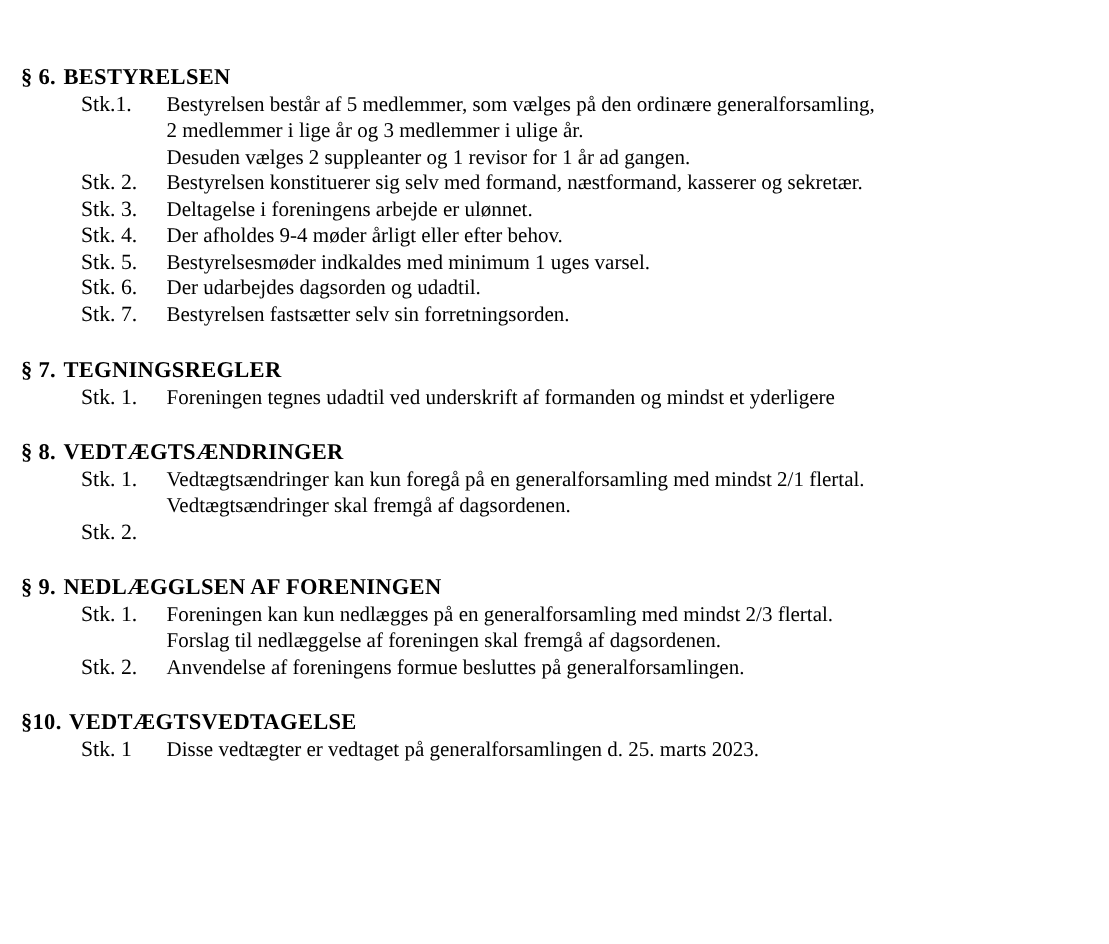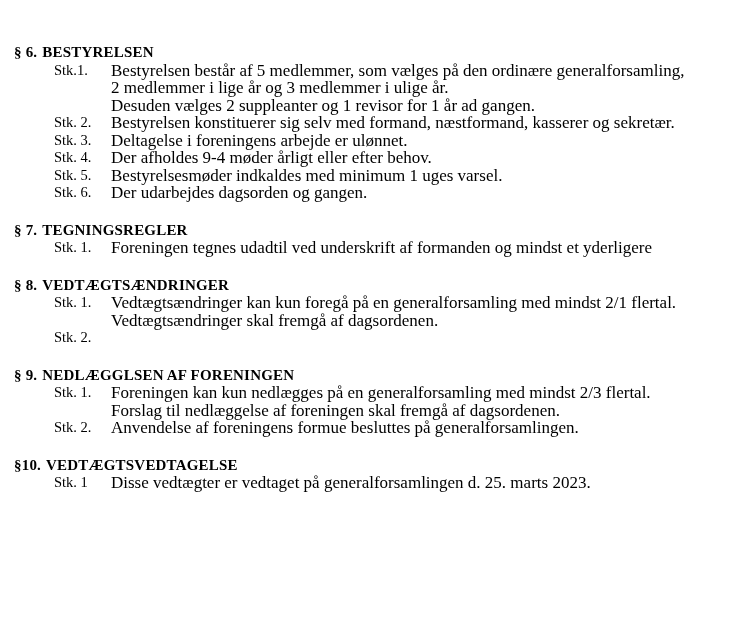--- a/index.html
+++ b/index.html
@@ -39,21 +39,21 @@
   .stk-label {
     flex: 0 0 57px;   
     font-size: 14.5px;
     line-height: 17.5px;
     white-space: nowrap;
   }
   .stk-lines {
     flex: 1;
   }
   .line {
-    font-size: 17px;
+    font-size: 14px;
     line-height: 17.5px;
     white-space: nowrap;
   }
 </style>
 </head>
 <body>
 
 <div class="page">
 
   <section class="doc-section">
@@ -86,21 +86,27 @@
     </div>
     <div class="stk-item">
       <span class="stk-label">Stk. 5.</span>
       <div class="stk-lines">
         <div class="line">Bestyrelsesmøder indkaldes med minimum 1 uges varsel.</div>
       </div>
     </div>
     <div class="stk-item">
       <span class="stk-label">Stk. 6.</span>
       <div class="stk-lines">
-        <div class="line">Der udarbejdes dagsorden og gangen.</div>
+        <div class="line">Der udarbejdes dagsorden og udadtil.</div>
+      </div>
+    </div>
+    <div class="stk-item">
+      <span class="stk-label">Stk. 7.</span>
+      <div class="stk-lines">
+        <div class="line">Bestyrelsen fastsætter selv sin forretningsorden.</div>
       </div>
     </div>
   </section>
 
   <section class="doc-section">
     <h2 class="sec-heading"><span class="sec-num">§ 7.</span><span class="sec-title">TEGNINGSREGLER</span></h2>
     <div class="stk-item">
       <span class="stk-label">Stk. 1.</span>
       <div class="stk-lines">
         <div class="line">Foreningen tegnes udadtil ved underskrift af formanden og mindst et yderligere</div>

